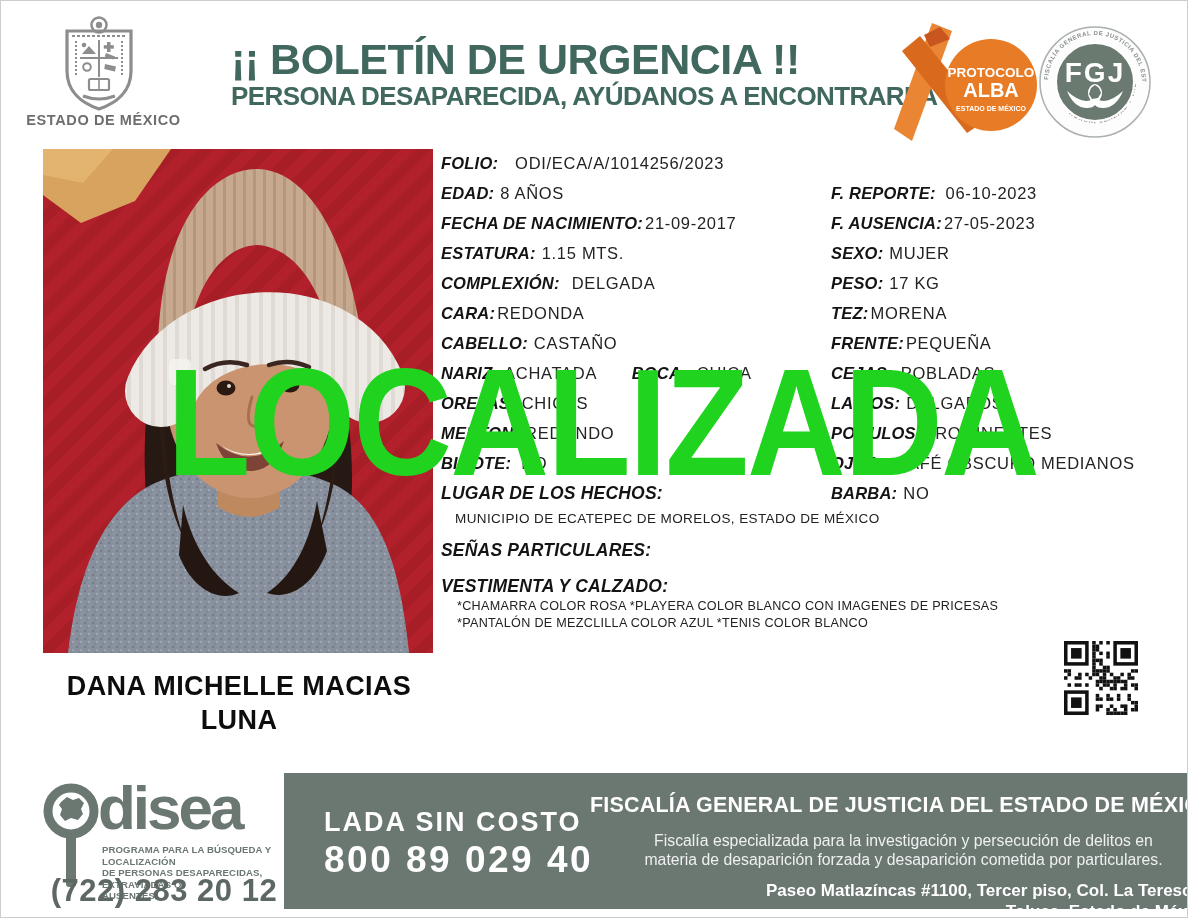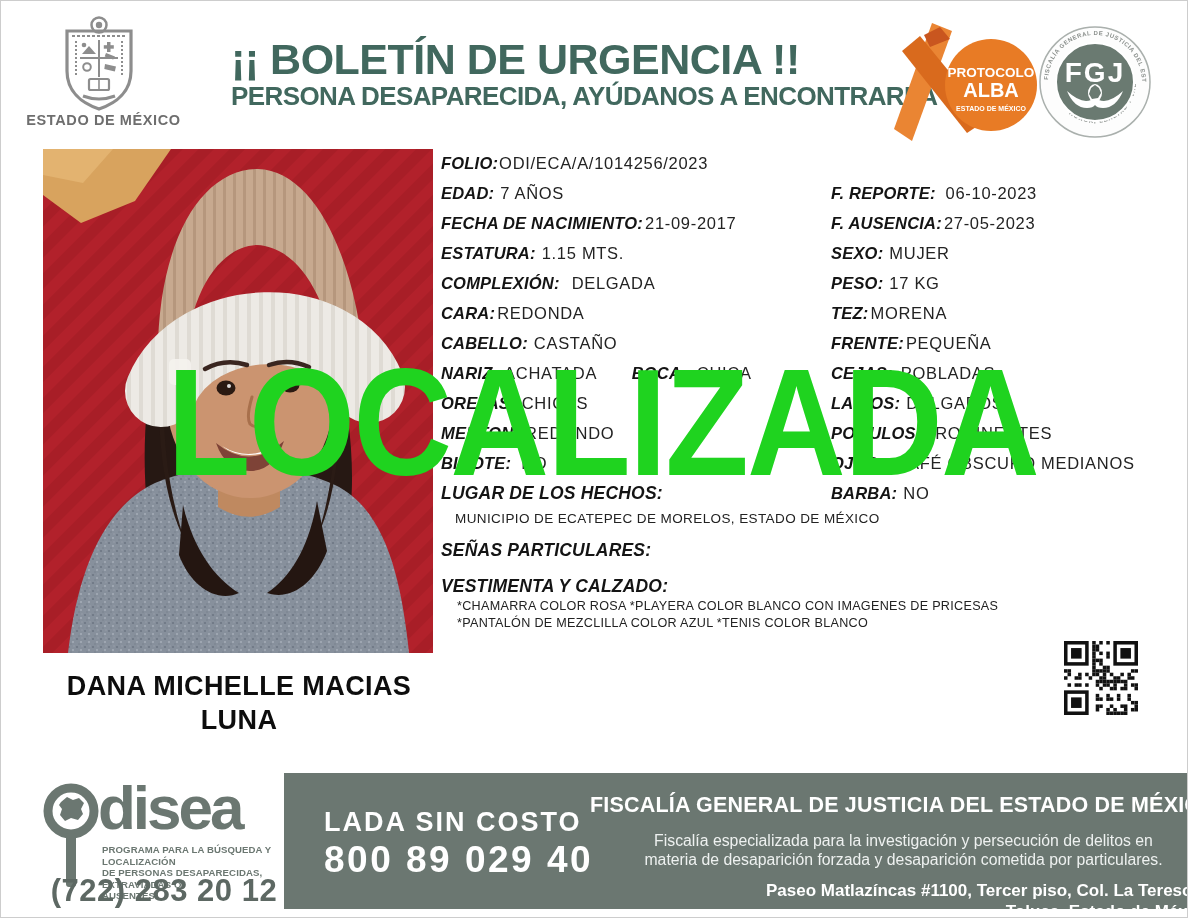--- a/index.html
+++ b/index.html
@@ -169,24 +169,24 @@
     <circle cx="250" cy="234" r="2" fill="#fff" opacity=".85"></circle>
     <path d="M209,248 q-6,20 -2,27 q4,4 11,2" stroke="#a8704c" stroke-width="3" fill="none" stroke-linecap="round"></path>
     <path d="M173,294 q34,28 68,-2 q-10,30 -34,30 q-24,0 -34,-28 Z" fill="#7e4337"></path>
     <path d="M179,297 q28,17 56,-2 q-12,11 -28,11 q-17,0 -28,-9 Z" fill="#ffffff"></path>
     <path d="M140,356 C150,398 170,428 196,444 C174,454 148,438 136,406 Z" fill="#241611"></path>
     <path d="M274,352 C266,398 248,428 224,444 C248,452 272,434 284,402 Z" fill="#241611"></path>
   </svg>
 
   <div class="col col-left">
     <div class="frow">
-      <span class="flabel">FOLIO:</span><span class="fvalue" style="margin-left:1px">ODI/ECA/A/1014256/2023</span>
-    </div>
-    <div class="frow">
-      <span class="flabel">EDAD:</span><span class="fvalue">7 AÑOS</span>
+      <span class="flabel">FOLIO:</span><span class="fvalue" style="margin-left:17px">ODI/ECA/A/1014256/2023</span>
+    </div>
+    <div class="frow">
+      <span class="flabel">EDAD:</span><span class="fvalue">8 AÑOS</span>
     </div>
     <div class="frow">
       <span class="flabel">FECHA DE NACIMIENTO:</span><span class="fvalue" style="margin-left:2px">21-09-2017</span>
     </div>
     <div class="frow">
       <span class="flabel">ESTATURA:</span><span class="fvalue" style="margin-left:6px">1.15 MTS.</span>
     </div>
     <div class="frow">
       <span class="flabel">COMPLEXIÓN:</span><span class="fvalue" style="margin-left:12px">DELGADA</span>
     </div>

